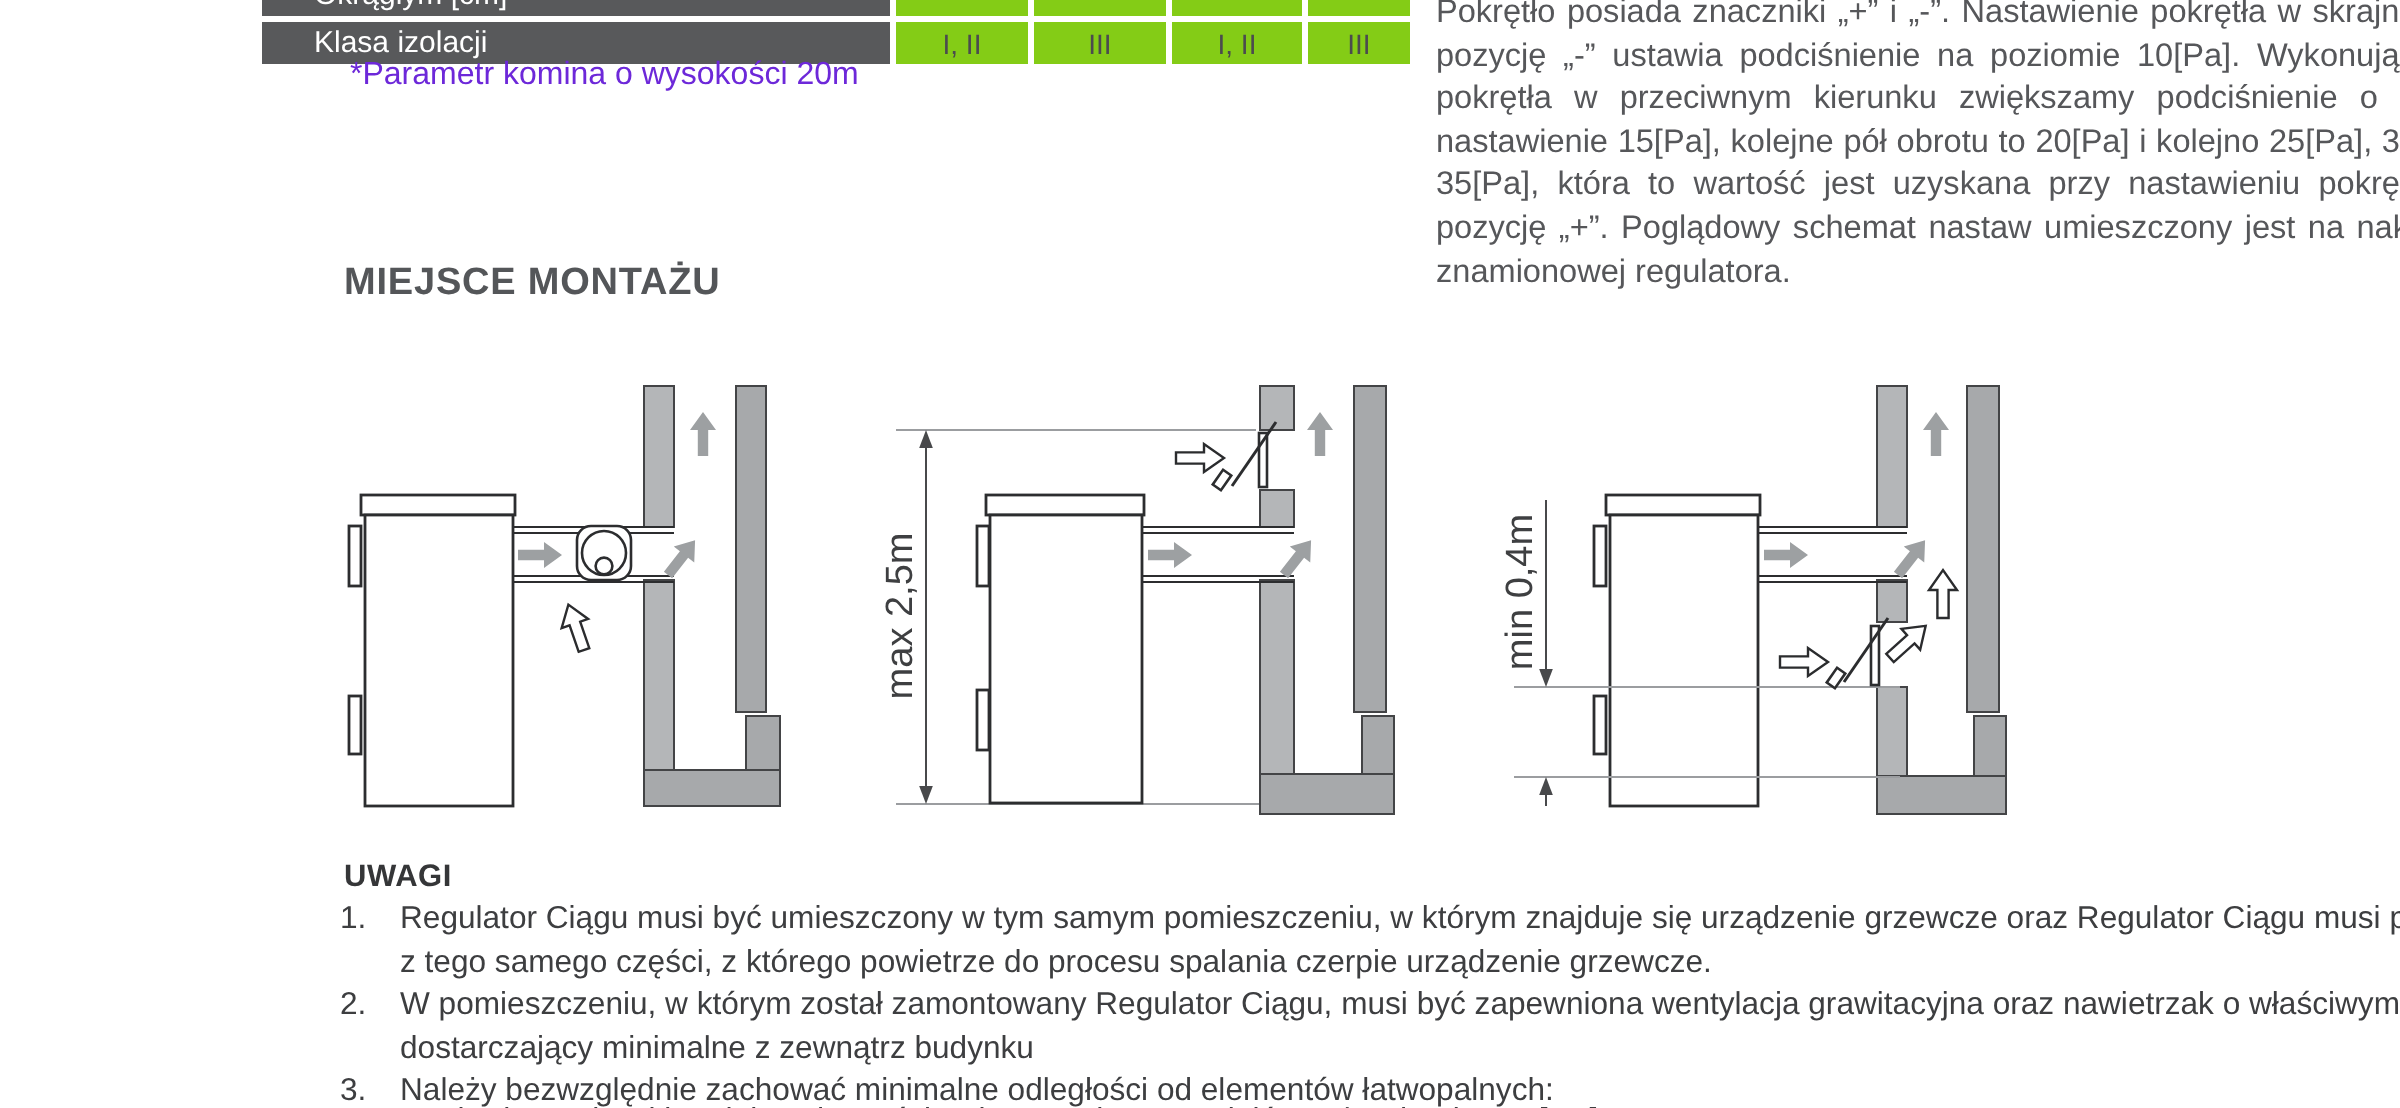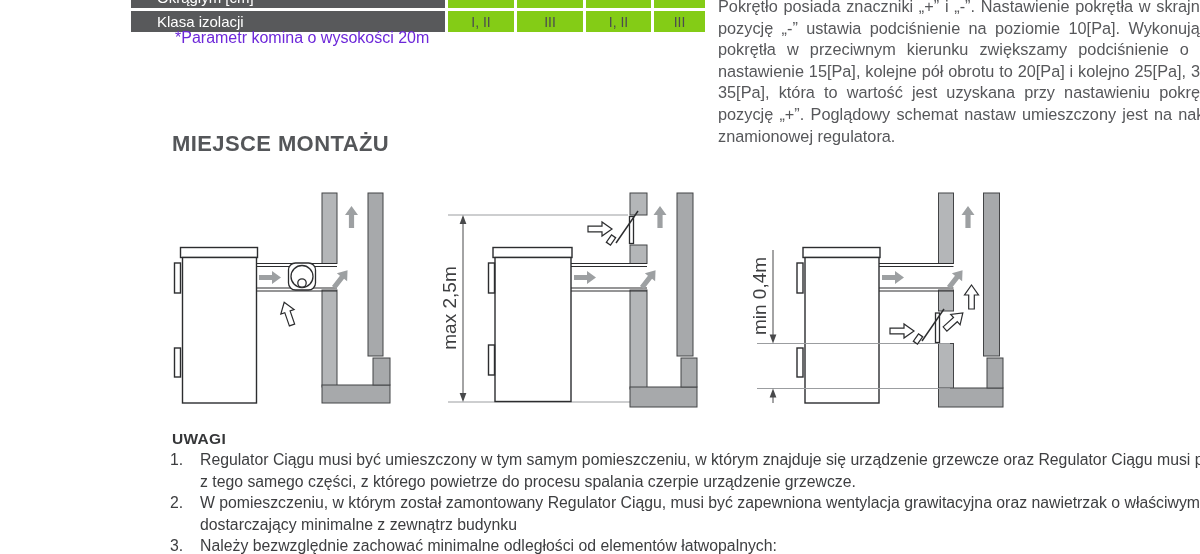--- a/index.html
+++ b/index.html
@@ -21,21 +21,21 @@
   .footnote{position:absolute;left:140px;top:29px;font-size:16px;color:#6d28d9;margin-left:35px;}
   
   .kpara{position:absolute;left:718px;top:-4px;width:520px;}
   .pline{
     font-size:16.3px;line-height:21.6px;height:21.6px;overflow:hidden;
     color:#56575a;text-align:justify;text-align-last:justify;
   }
   .pline.last{text-align-last:left;}
   
   .h-montaz{
-    position:absolute;left:172px;top:131px;font-size:22px;font-weight:700;
+    position:absolute;left:172px;top:131px;font-size:19px;font-weight:700;
     letter-spacing:.4px;color:#545659;
   }
   .h-uwagi{
     position:absolute;left:172px;top:430px;font-size:15.5px;font-weight:800;
     color:#353638;letter-spacing:.3px;
   }
   
   .unum,.uline,.ubullet{
     position:absolute;white-space:nowrap;font-size:15.8px;line-height:21px;color:#3d3e40;
   }

